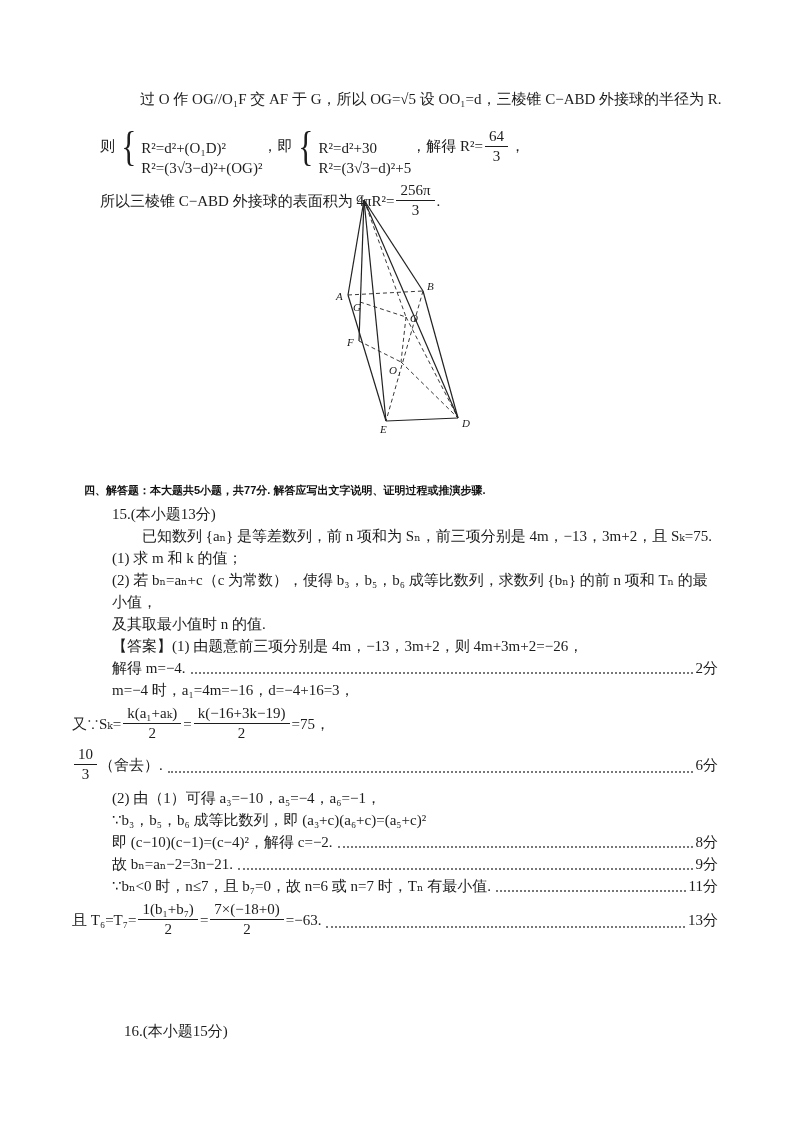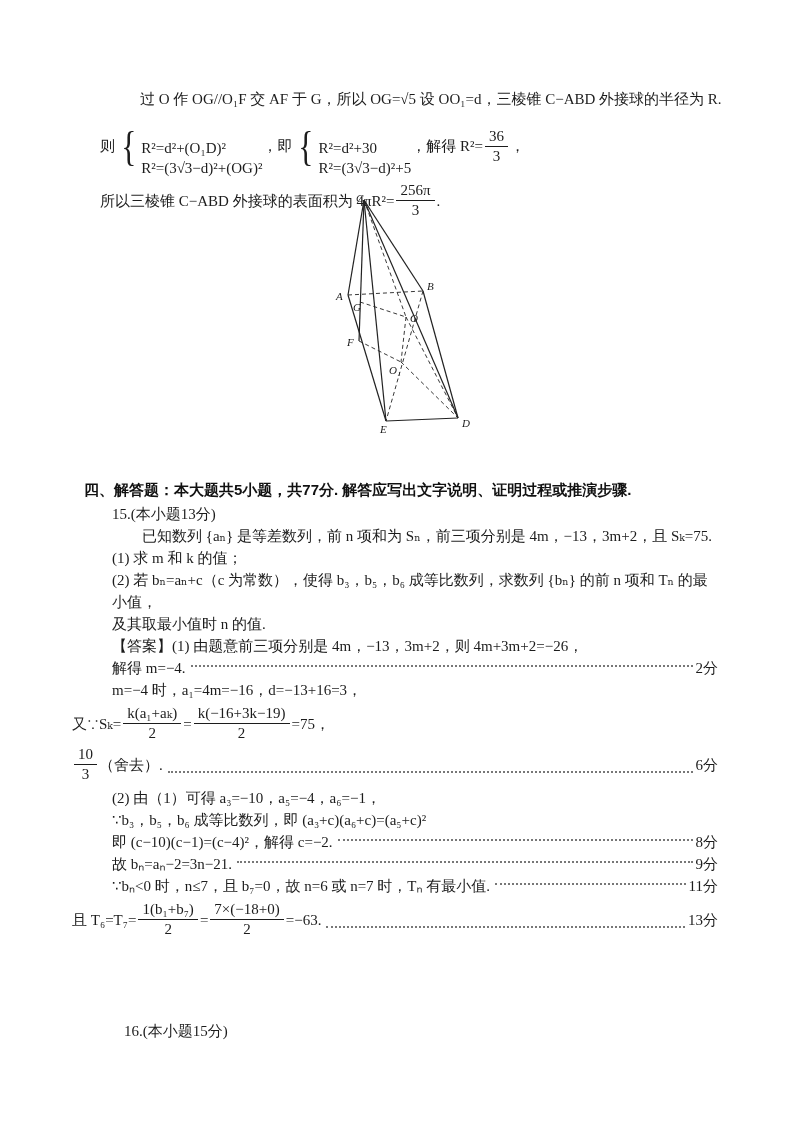--- a/index.html
+++ b/index.html
@@ -8,35 +8,35 @@
     position:relative;
     width:800px; height:1131px;
     font-family:"Liberation Serif","DejaVu Serif",serif;
     font-size:15px; color:#1c1c1c;
     overflow:hidden;
   }
   .abs { position:absolute; }
   .row { line-height:22px;margin-left:40px; }
   .indent1 { padding-left:16px; }
   .indent2 { text-indent:30px; }
-  .dotrow { display:flex; align-items:center;font-family:Liberation Serif, serif; }
+  .dotrow { display:flex; align-items:flex-end; }
   .leader { flex:1 1 auto; border-bottom:2px dotted #777; margin:0 3px 5px 5px; min-width:20px; }
   .score { white-space:nowrap; }
   .frac { display:inline-flex; flex-direction:column; align-items:center;
           vertical-align:middle; margin:0 2px; line-height:17px; }
   .frac .num { border-bottom:1px solid #1c1c1c; padding:0 4px 1px; }
   .frac .den { padding-top:1px; }
   .mathrow { display:flex; align-items:center; line-height:20px; margin:4px 0; flex-wrap:nowrap; }
   .mathrow .leader { align-self:center; margin:14px 3px 0 5px; }
   .brace { font-size:42px; font-weight:400; line-height:0; padding:0 2px 0 4px;
            transform:scaleX(0.75); display:inline-block; color:#1c1c1c; }
   .syscol { display:inline-flex; flex-direction:column; line-height:20px;margin-top:24px; }
   .heading {
     font-family:"Liberation Sans","DejaVu Sans",sans-serif;
-    font-weight:bold; font-size:15px; color:#111;
+    font-weight:bold; font-size:11px; color:#111;
     line-height:22px;
   }
   .figure-wrap { position:absolute; left:296px; top:192px; width:205px; height:250px; }
   svg text { font-family:"Liberation Serif","DejaVu Serif",serif; font-style:italic; font-size:11px; fill:#1c1c1c; }
   .nowrap { white-space:nowrap; }
 </style>
 </head>
 <body>
 
 <div class="abs" style="left:84px; top:88px; width:646px;">
@@ -51,21 +51,21 @@
       <span>R²=(3√3−d)²+(OG)²</span>
     </span>
     <span>，即</span>
     <span class="brace">{</span>
     <span class="syscol">
       <span>R²=d²+30</span>
       <span>R²=(3√3−d)²+5</span>
     </span>
     <span>，解得 R²=</span>
     <span class="frac">
-      <span class="num">36</span>
+      <span class="num">64</span>
       <span class="den">3</span>
     </span>
     <span>，</span>
   </div>
   <div class="mathrow indent1">
     <span>所以三棱锥 C−ABD 外接球的表面积为 4πR²=</span>
     <span class="frac">
       <span class="num">256π</span>
       <span class="den">3</span>
     </span>
@@ -113,21 +113,21 @@
   <div class="row">及其取最小值时 n 的值.</div>
 
   <div class="row">【答案】(1) 由题意前三项分别是 4m，−13，3m+2，则 4m+3m+2=−26，</div>
 
   <div class="row dotrow">
     <span class="nowrap">解得 m=−4.</span>
     <span class="leader"></span>
     <span class="score">2分</span>
   </div>
 
-  <div class="row">m=−4 时，a₁=4m=−16，d=−13+16=3，</div>
+  <div class="row">m=−4 时，a₁=4m=−16，d=−4+16=3，</div>
 
 
   <div class="mathrow">
     <span>又∵Sₖ=</span>
     <span class="frac">
       <span class="num">k(a₁+aₖ)</span>
       <span class="den">2</span>
     </span>
     <span>=</span>
     <span class="frac">

